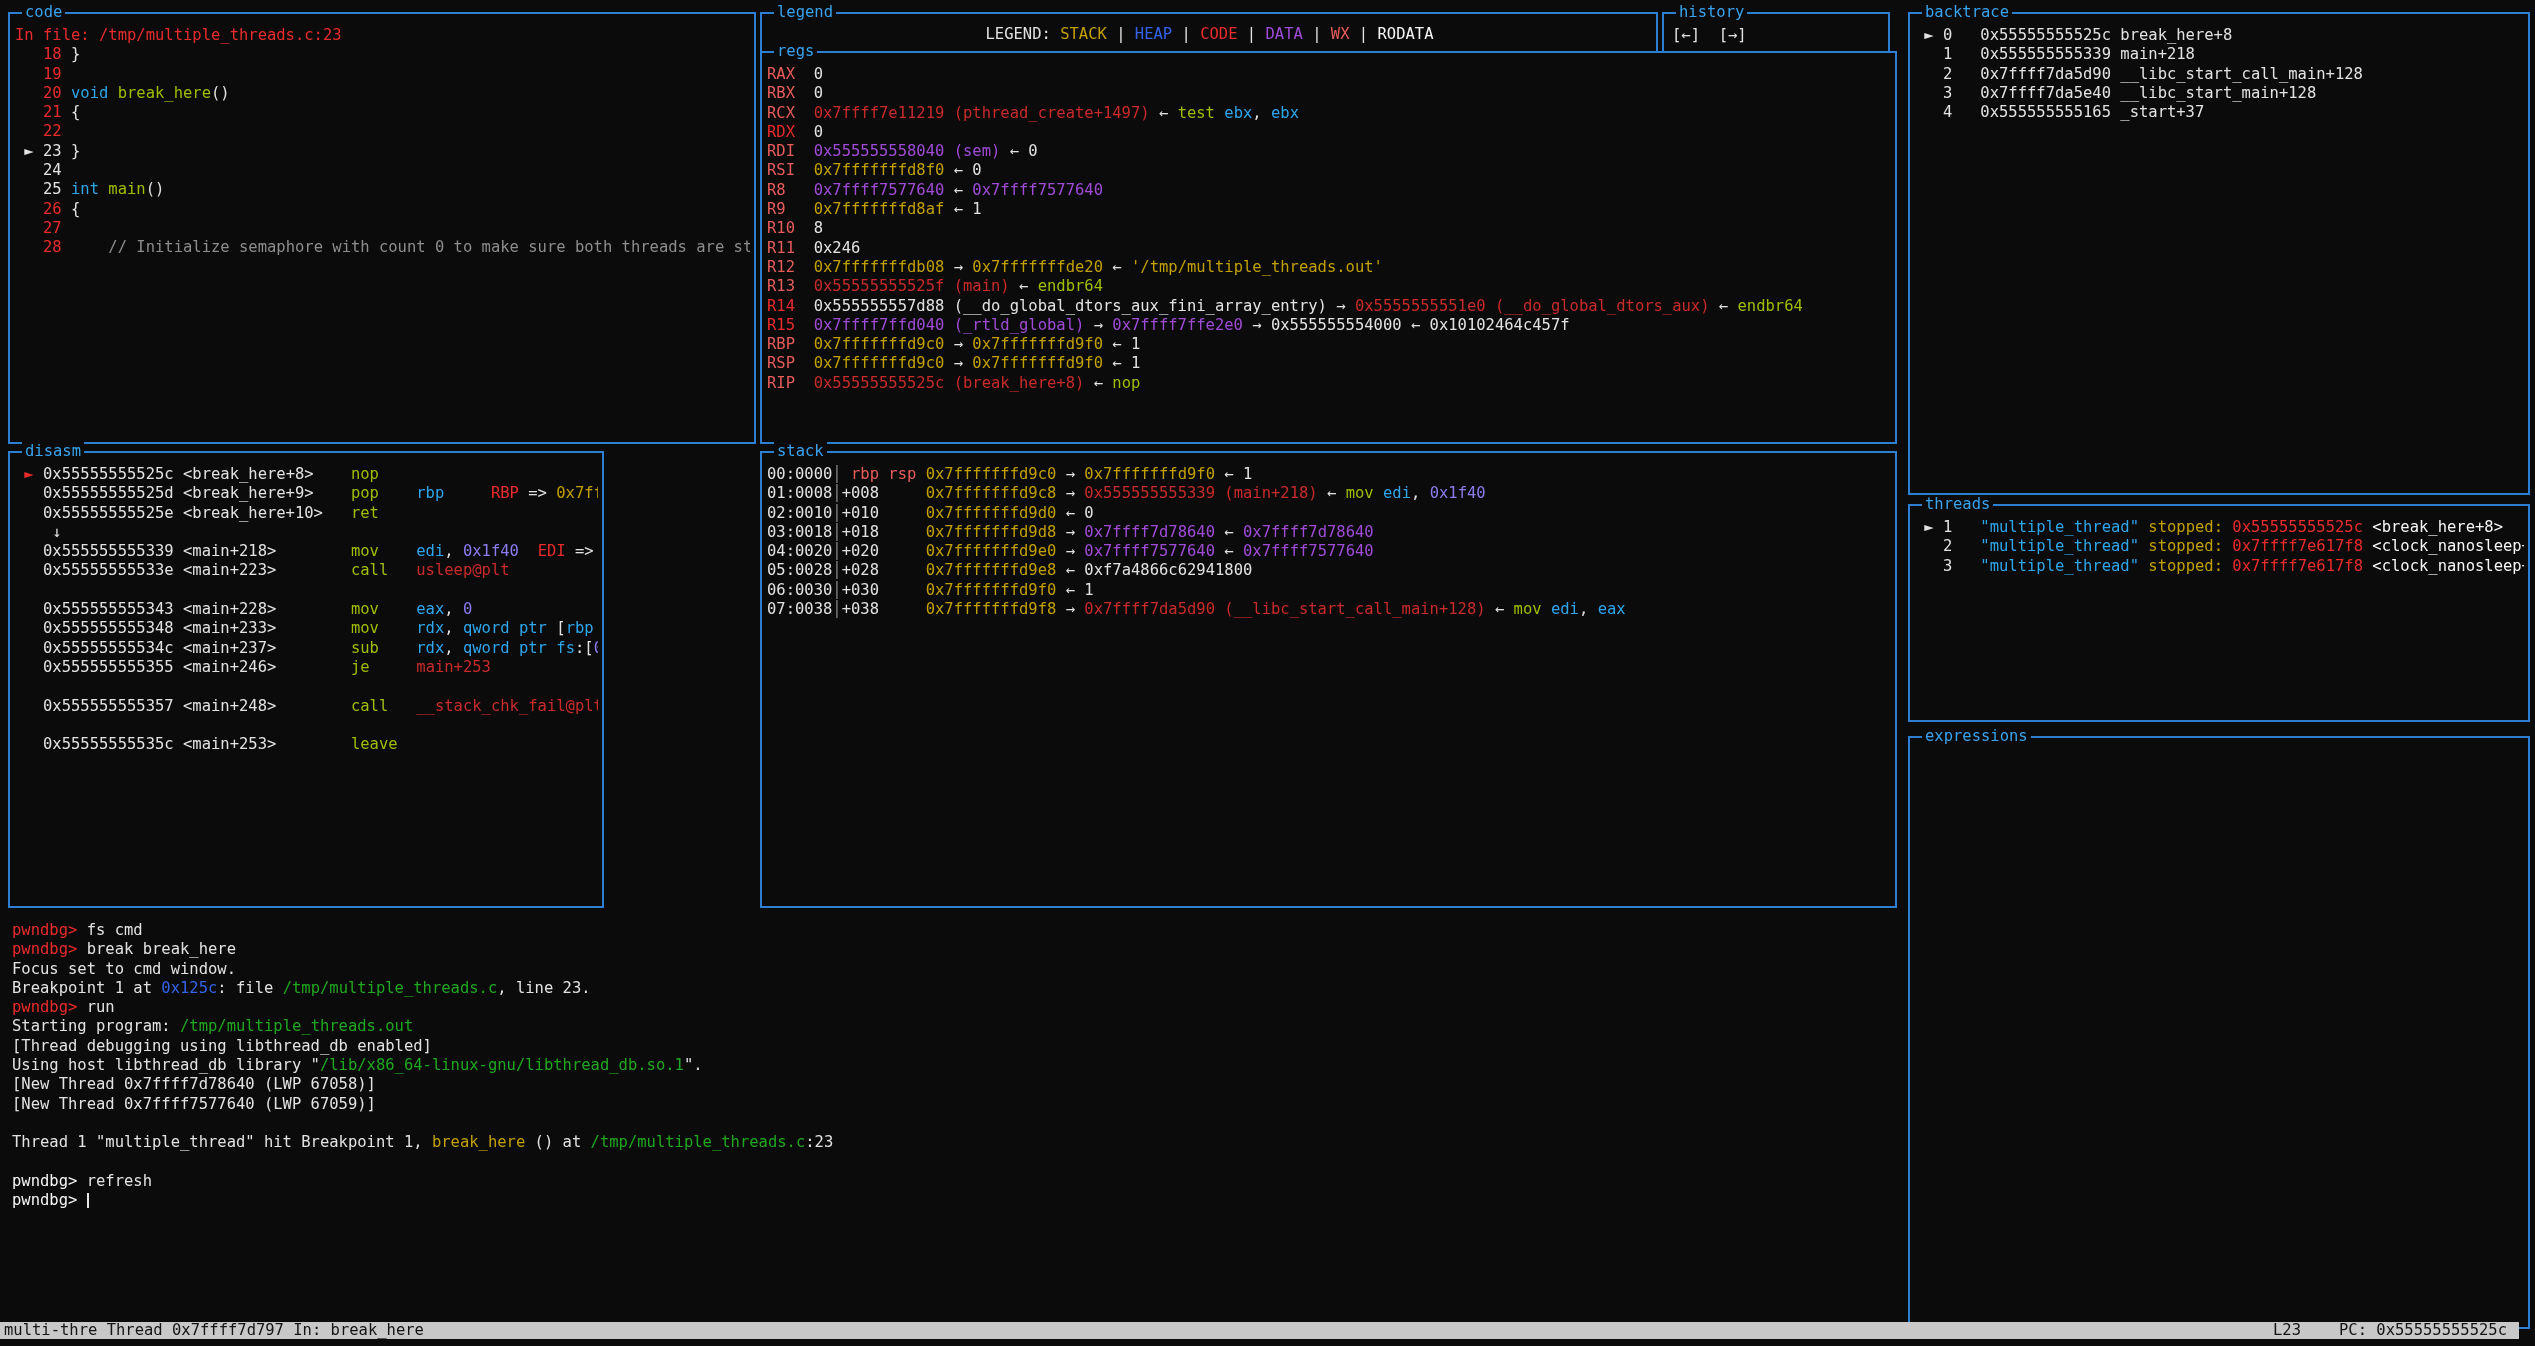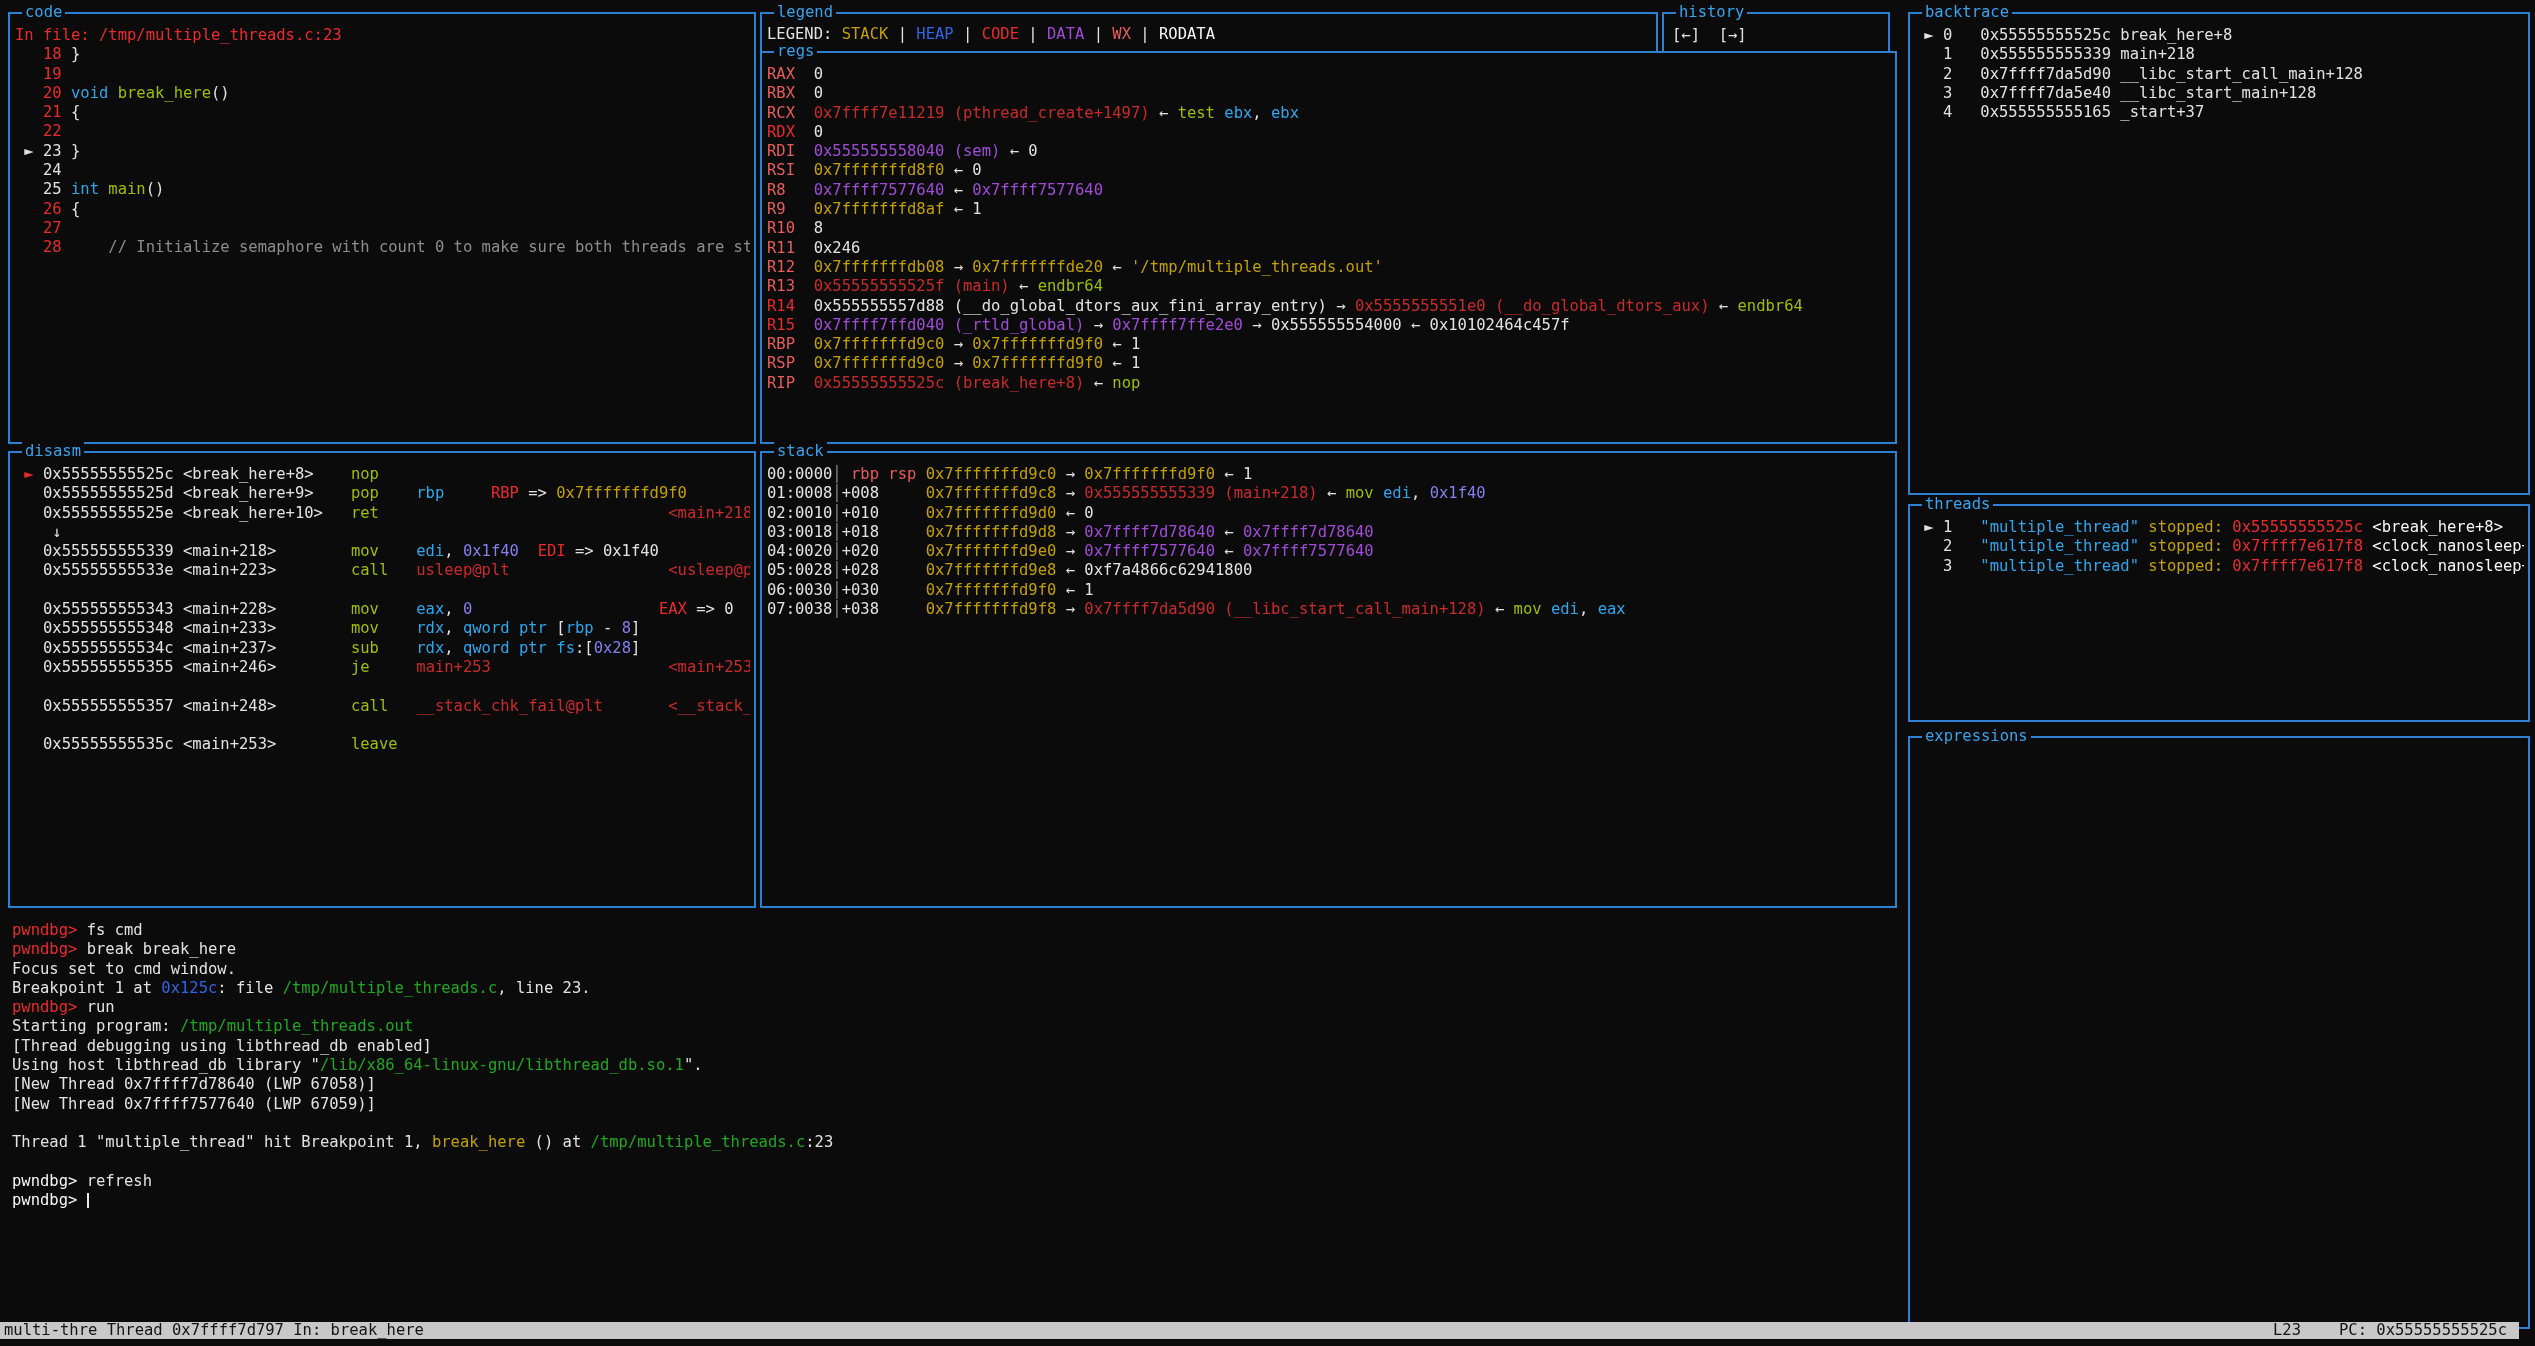--- a/index.html
+++ b/index.html
@@ -40,21 +40,21 @@
         <div class="ln"><span class="rd">   22</span></div>
         <div class="ln"><span class="w"> ► 23 }</span></div>
         <div class="ln"><span class="w">   24</span></div>
         <div class="ln"><span class="w">   25 </span><span class="cy">int</span><span class="w"> </span><span class="gn">main</span><span class="w">()</span></div>
         <div class="ln"><span class="rd">   26</span><span class="w"> {</span></div>
         <div class="ln"><span class="rd">   27</span></div>
         <div class="ln"><span class="rd">   28</span><span class="gy">     // Initialize semaphore with count 0 to make sure both threads are start</span></div>
       </div>
   </div>
 
-  <div class="panel" style="left:8px;top:451px;width:748px;height:457px;">
+  <div class="panel" style="left:8px;top:451px;width:596px;height:457px;">
     <span class="ptitle">disasm</span>
     <div class="plines">
         <div class="ln"><span class="rd"> ► </span><span class="w">0x55555555525c &lt;break_here+8&gt;    </span><span class="gn">nop</span></div>
         <div class="ln"><span class="w">   0x55555555525d &lt;break_here+9&gt;    </span><span class="gn">pop</span><span class="w">    </span><span class="cy">rbp</span><span class="w">     </span><span class="rd">RBP</span><span class="w"> =&gt; </span><span class="yl">0x7fffffffd9f0</span></div>
         <div class="ln"><span class="w">   0x55555555525e &lt;break_here+10&gt;   </span><span class="gn">ret</span><span class="w">                               </span><span class="cr">&lt;main+218&gt;</span></div>
         <div class="ln"><span class="w">    ↓</span></div>
         <div class="ln"><span class="w">   0x555555555339 &lt;main+218&gt;        </span><span class="gn">mov</span><span class="w">    </span><span class="cy">edi</span><span class="w">, </span><span class="vi">0x1f40</span><span class="w">  </span><span class="rd">EDI</span><span class="w"> =&gt; 0x1f40</span></div>
         <div class="ln"><span class="w">   0x55555555533e &lt;main+223&gt;        </span><span class="gn">call</span><span class="w">   </span><span class="cr">usleep@plt</span><span class="w">                 </span><span class="cr">&lt;usleep@pl</span></div>
         <div class="ln"></div>
         <div class="ln"><span class="w">   0x555555555343 &lt;main+228&gt;        </span><span class="gn">mov</span><span class="w">    </span><span class="cy">eax</span><span class="w">, </span><span class="vi">0</span><span class="w">                    </span><span class="rd">EAX</span><span class="w"> =&gt; 0</span></div>
@@ -63,21 +63,21 @@
         <div class="ln"><span class="w">   0x555555555355 &lt;main+246&gt;        </span><span class="gn">je</span><span class="w">     </span><span class="cr">main+253</span><span class="w">                   </span><span class="cr">&lt;main+253&gt;</span></div>
         <div class="ln"></div>
         <div class="ln"><span class="w">   0x555555555357 &lt;main+248&gt;        </span><span class="gn">call</span><span class="w">   </span><span class="cr">__stack_chk_fail@plt</span><span class="w">       </span><span class="cr">&lt;__stack_c</span></div>
         <div class="ln"></div>
         <div class="ln"><span class="w">   0x55555555535c &lt;main+253&gt;        </span><span class="gn">leave</span></div>
       </div>
   </div>
 
   <div class="panel" style="left:760px;top:12px;width:898px;height:49px;">
     <span class="ptitle">legend</span>
-    <div class="plines" style="padding-top:11px;">
+    <div class="plines" style="padding-top:11px;text-align:center;">
         <div class="ln"><span class="w">LEGEND: </span><span class="yl">STACK</span><span class="w"> | </span><span class="bl">HEAP</span><span class="w"> | </span><span class="rd">CODE</span><span class="w"> | </span><span class="pu">DATA</span><span class="w"> | </span><span class="sr">WX</span><span class="w"> | </span><span class="wb">RODATA</span></div>
       </div>
   </div>
 
   <div class="panel" style="left:1662px;top:12px;width:228px;height:42px;">
     <span class="ptitle">history</span>
     <div id="history-row"><span class="hist-btn">[←]</span><span>  </span><span class="hist-btn">[→]</span></div>
   </div>
 
   <div class="panel" style="left:760px;top:51px;width:1137px;height:393px;">

